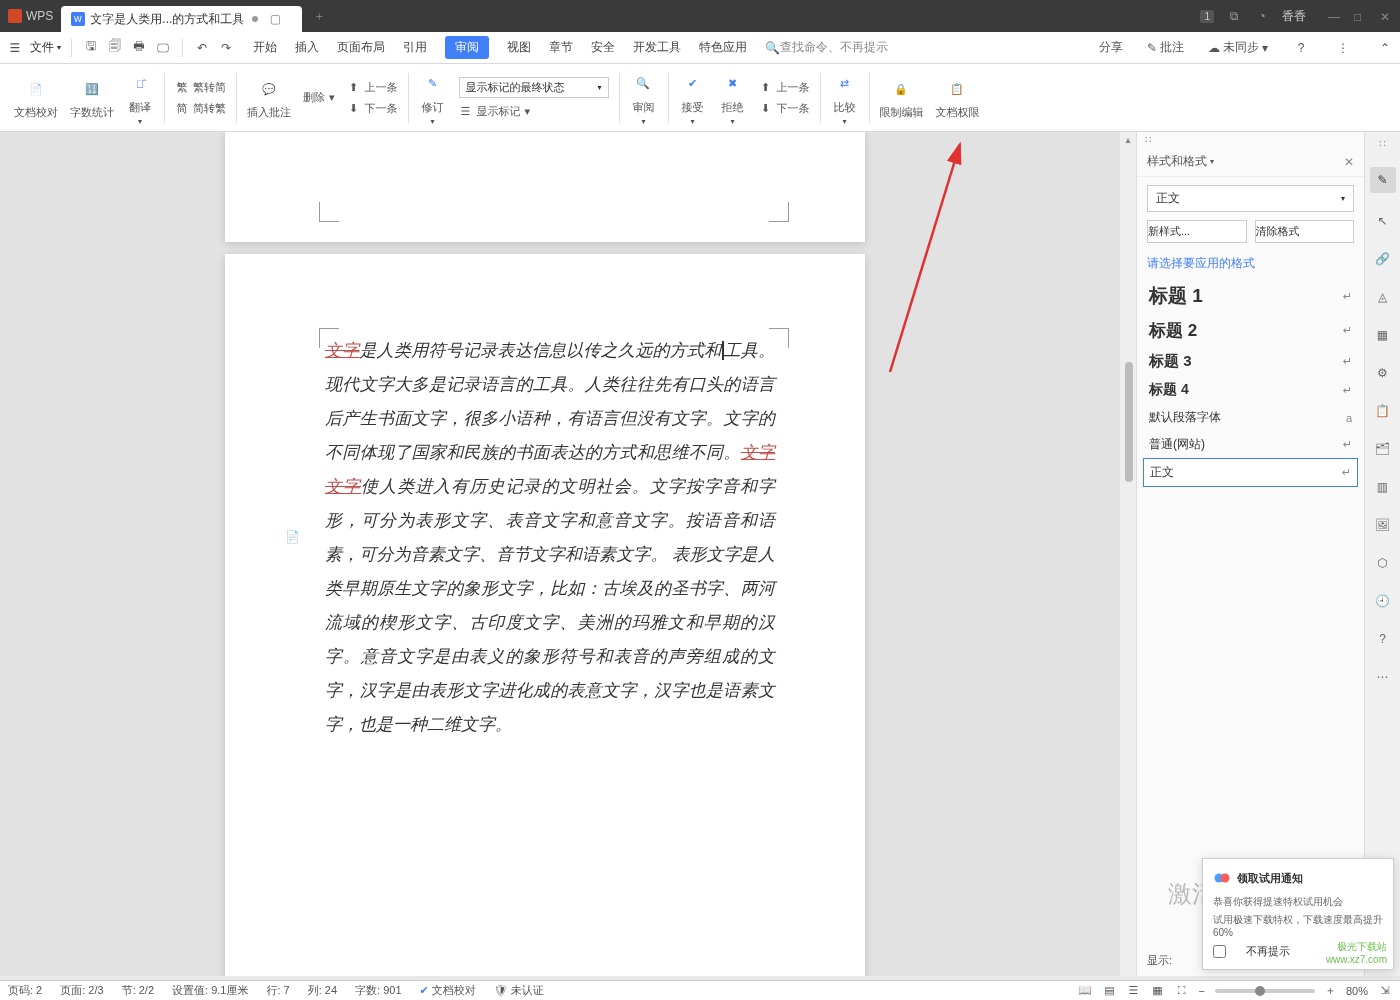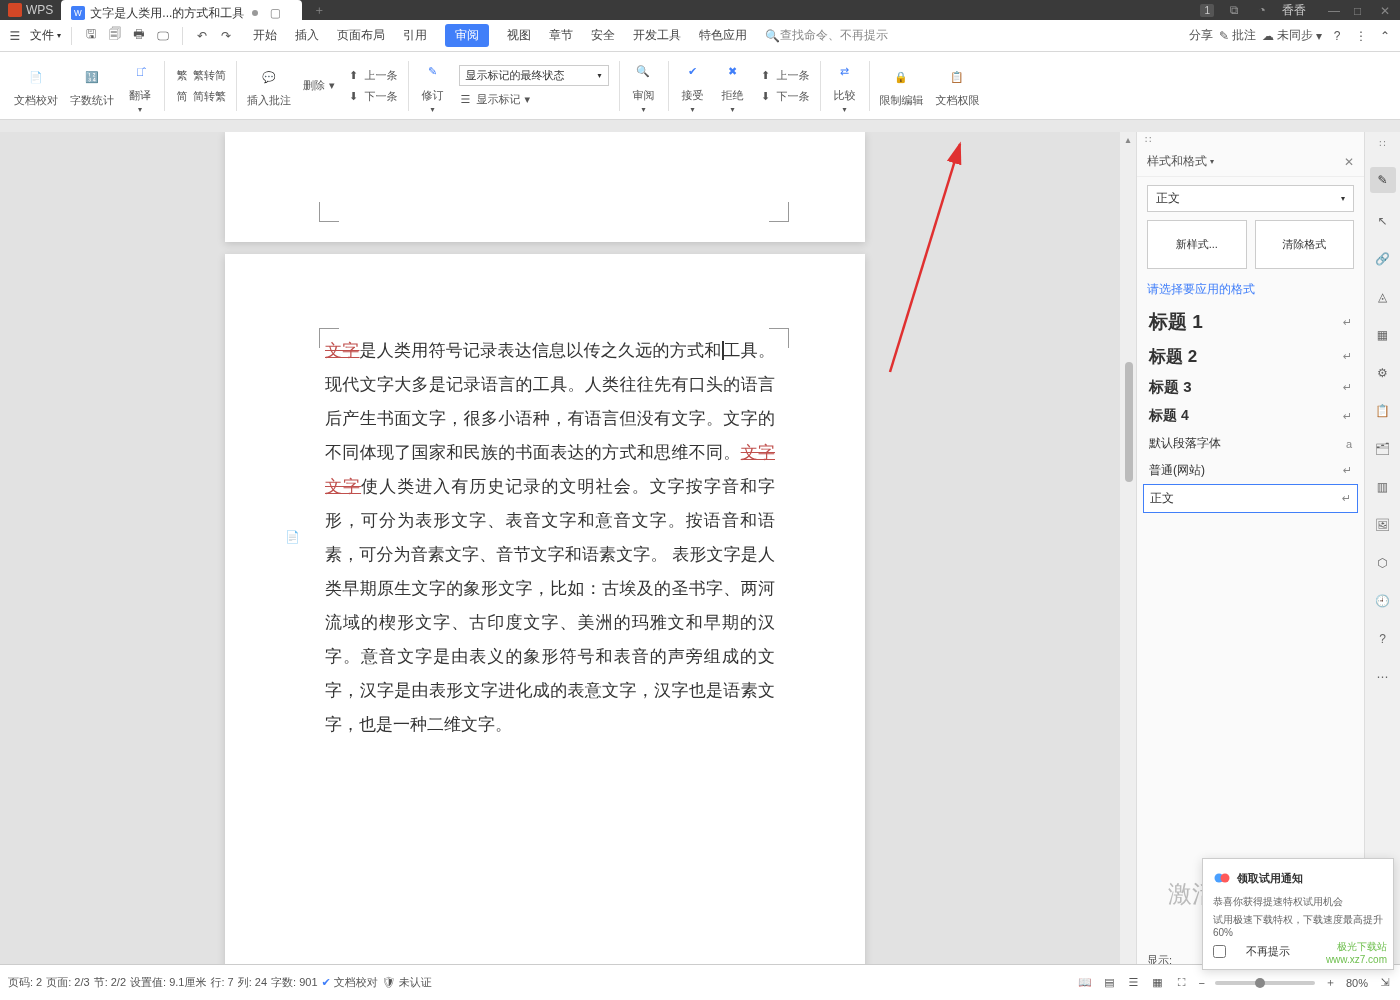--- a/index.html
+++ b/index.html
@@ -1,19 +1,19 @@
 <!DOCTYPE html>
 <html><head>
 <meta charset="utf-8">
 <style>
 *{box-sizing:border-box;margin:0;padding:0;font-family:"Microsoft YaHei",sans-serif;}
 body{width:1400px;height:1000px;background:#e8e8e8;overflow:hidden;font-size:12px;color:#333;position:relative;}
 
 
-.titlebar{height:20px;background:#3a3a3a;display:flex;align-items:center;color:#ccc;}
+.titlebar{height:32px;background:#3a3a3a;display:flex;align-items:center;color:#ccc;}
 .wps-logo{display:flex;align-items:center;padding:0 8px;height:100%;background:#3a3a3a;}
 .wps-logo svg{width:14px;height:14px;margin-right:4px;}
 .tab-active{height:26px;margin-top:6px;background:#fff;display:flex;align-items:center;padding:0 10px;border-radius:4px 4px 0 0;color:#333;font-size:12px;}
 .tab-active .doc-icon{width:14px;height:14px;margin-right:5px;}
 .tab-active .dot{width:6px;height:6px;border-radius:50%;background:#999;margin-left:8px;}
 .tab-sep{width:14px;height:14px;margin:0 10px;display:flex;align-items:center;justify-content:center;color:#888;}
 .titlebar-right{margin-left:auto;display:flex;align-items:center;gap:12px;padding-right:8px;}
 .tbr-icon{width:16px;height:16px;display:flex;align-items:center;justify-content:center;color:#999;}
 .tbr-badge{background:#555;color:#ccc;font-size:10px;padding:1px 4px;border-radius:2px;}
 .win-btns{display:flex;gap:14px;margin-left:10px;}
@@ -22,21 +22,21 @@
 
 .menubar{height:32px;background:#fff;border-bottom:1px solid #d8d8d8;display:flex;align-items:center;padding:0 6px;}
 .mb-left{display:flex;align-items:center;gap:6px;}
 .mb-icon{width:18px;height:18px;display:flex;align-items:center;justify-content:center;color:#555;}
 .mb-sep{width:1px;height:18px;background:#ddd;margin:0 4px;}
 .file-menu{display:flex;align-items:center;gap:3px;}
 .menu-tabs{display:flex;align-items:center;margin-left:18px;gap:18px;}
 .menu-tab{font-size:12px;color:#444;cursor:pointer;}
 .menu-tab.active{background:#417ff9;color:#fff;padding:3px 10px;border-radius:3px;}
 .search-box{display:flex;align-items:center;margin-left:18px;color:#888;font-size:12px;}
-.mb-right{margin-left:auto;display:flex;align-items:center;gap:6px;font-size:12px;color:#555;}
+.mb-right{margin-left:auto;display:flex;align-items:center;gap:24px;font-size:12px;color:#555;}
 .sync-item{display:flex;align-items:center;gap:3px;}
 
 
 .ribbon{height:68px;background:#fff;border-bottom:1px solid #d8d8d8;display:flex;align-items:center;padding:4px 8px;}
 .rib-group{display:flex;flex-direction:column;align-items:center;justify-content:center;padding:0 6px;font-size:11px;color:#555;}
 .rib-big{display:flex;flex-direction:column;align-items:center;gap:2px;}
 .rib-big-icon{width:28px;height:28px;display:flex;align-items:center;justify-content:center;color:#417ff9;}
 .rib-sep{width:1px;height:50px;background:#e0e0e0;margin:0 4px;}
 .rib-col{display:flex;flex-direction:column;gap:6px;padding:0 6px;}
 .rib-row{display:flex;align-items:center;gap:4px;font-size:11px;color:#555;}
@@ -46,54 +46,54 @@
 
 
 .workspace{position:absolute;top:132px;left:0;right:0;bottom:24px;display:flex;}
 .canvas-area{flex:1;background:#e2e2e2;position:relative;overflow:hidden;}
 .page{position:absolute;background:#fff;box-shadow:0 2px 8px rgba(0,0,0,0.15);}
 .page-prev{left:225px;width:640px;height:110px;top:0;}
 .page-main{left:225px;width:640px;top:122px;height:780px;padding:80px 90px 40px 100px;}
 .corner{position:absolute;width:20px;height:20px;border-color:#999;}
 .tl{top:74px;left:94px;border-left:1px solid #999;border-top:1px solid #999;}
 .tr{top:74px;right:76px;border-right:1px solid #999;border-top:1px solid #999;}
-.body-text{font-size:17px;line-height:2.0;color:#333;font-family:"SimSun",serif;text-align:justify;}
+.body-text{font-size:17px;line-height:2.0;color:#333;font-family:"SimSun",serif;text-align:justify;font-style:italic;}
 .strike-link{text-decoration:underline line-through;text-decoration-color:#c0504d;color:#c0504d;}
 .cursor-mark{border-right:2px solid #333;}
 .doc-side-icon{position:absolute;left:60px;top:276px;width:16px;height:16px;color:#417ff9;}
 .scroll-v{position:absolute;right:0;top:0;bottom:0;width:16px;background:#eee;}
 .scroll-thumb{position:absolute;right:3px;top:230px;width:8px;height:120px;background:#bbb;border-radius:4px;}
 .arrow-anno{position:absolute;pointer-events:none;}
 
 
 .side-panel{width:228px;background:#fafafa;border-left:1px solid #ddd;display:flex;flex-direction:column;position:relative;}
 .sp-header{display:flex;align-items:center;padding:6px 10px;font-size:12px;color:#555;gap:3px;border-bottom:1px solid #eee;}
 .sp-close{margin-left:auto;color:#888;}
 .sp-dd{margin:8px 10px;border:1px solid #ccc;background:#fff;padding:4px 8px;display:flex;justify-content:space-between;align-items:center;font-size:12px;}
 .sp-btns{display:flex;gap:8px;padding:0 10px;}
-.sp-btn{flex:1;border:1px solid #ccc;background:#fff;padding:16px 0;font-size:11px;text-align:center;}
+.sp-btn{flex:1;border:1px solid #ccc;background:#fff;padding:3px 0;font-size:11px;text-align:left;}
 .sp-hint{padding:12px 10px 6px;font-size:12px;color:#417ff9;}
 .style-list{padding:0 6px;}
 .style-item{display:flex;align-items:center;justify-content:space-between;padding:5px 6px;font-size:14px;gap:44px;}
 .style-item .arrow{font-size:11px;color:#888;}
 .h1{font-size:19px;font-weight:bold;}
 .h2{font-size:17px;font-weight:bold;}
 .h3{font-size:15px;font-weight:bold;}
 .h4{font-size:14px;font-weight:bold;}
 .sm{font-size:12px;}
 .style-sel{border:1px solid #417ff9;background:#fff;}
 .sp-show{position:absolute;bottom:8px;left:10px;font-size:11px;color:#555;}
 
 
 .icon-strip{width:36px;background:#f0f0f0;border-left:1px solid #ddd;display:flex;flex-direction:column;align-items:center;padding-top:6px;gap:18px;}
 .strip-icon{width:20px;height:20px;display:flex;align-items:center;justify-content:center;color:#666;}
 .strip-icon.active{background:#d8d8d8;padding:4px;border-radius:3px;color:#333;width:26px;height:26px;}
 
 
-.statusbar{position:absolute;left:0;right:0;bottom:0;height:36px;background:#fff;border-top:1px solid #ccc;display:flex;align-items:center;padding:0 8px;font-size:11px;color:#555;gap:4px;}
+.statusbar{position:absolute;left:0;right:0;bottom:0;height:20px;background:#fff;border-top:1px solid #ccc;display:flex;align-items:center;padding:0 8px;font-size:11px;color:#555;gap:18px;}
 .sb-right{margin-left:auto;display:flex;align-items:center;gap:10px;}
 .sb-icon{width:14px;height:14px;display:flex;align-items:center;justify-content:center;}
 .zoom-slider{width:100px;height:4px;background:#ccc;position:relative;border-radius:2px;}
 .zoom-thumb{position:absolute;left:40px;top:-3px;width:10px;height:10px;background:#888;border-radius:50%;}
 
 
 .popup{position:absolute;right:6px;bottom:30px;width:192px;background:#fff;border:1px solid #ccc;box-shadow:0 2px 10px rgba(0,0,0,0.15);padding:10px;font-size:11px;}
 .pop-title{display:flex;align-items:center;gap:6px;font-weight:bold;margin-bottom:8px;}
 .pop-badge{width:18px;height:18px;}
 .pop-line{color:#666;margin-bottom:4px;font-size:10px;}

